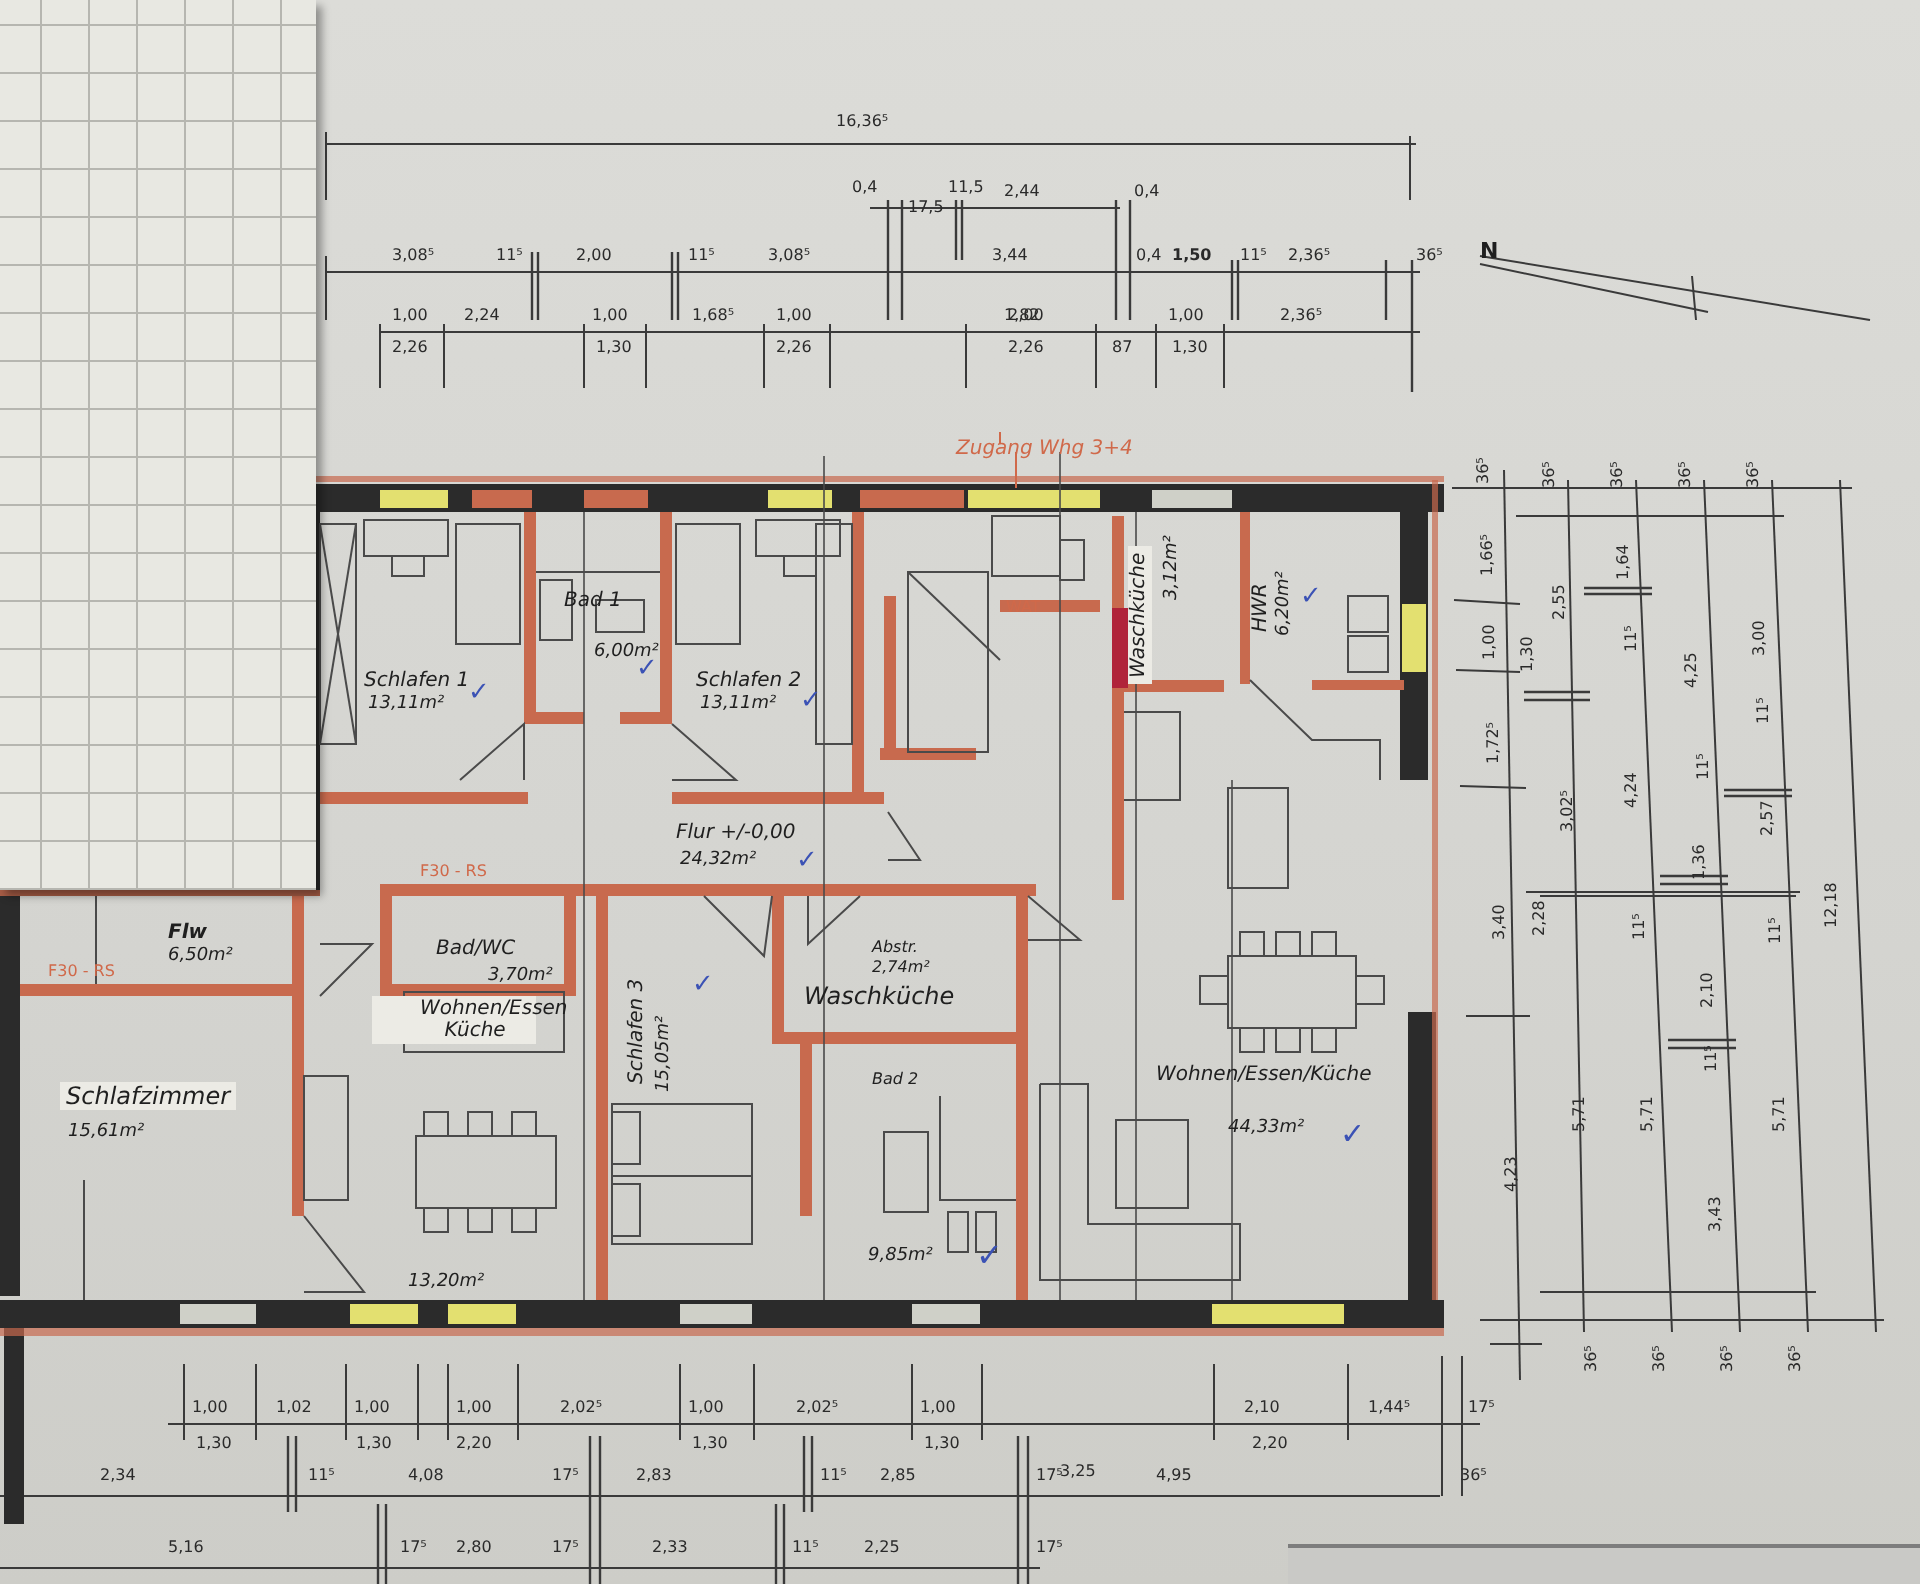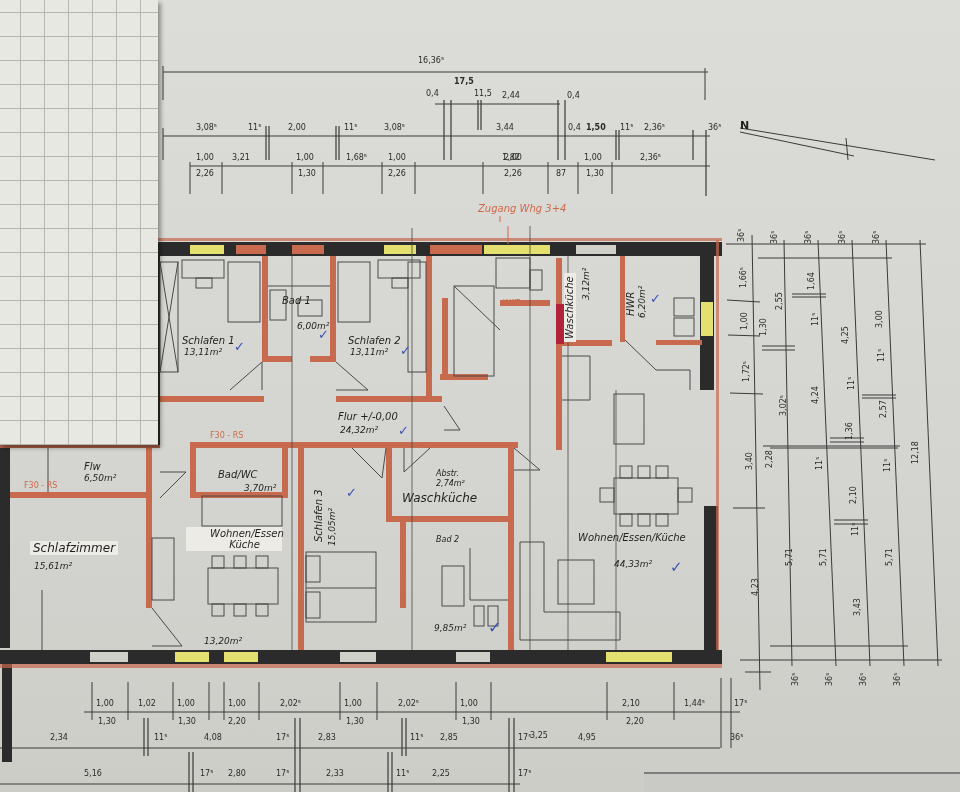--- a/index.html
+++ b/index.html
@@ -298,57 +298,57 @@
       <line x1="500" y1="216" x2="500" y2="222"></line>
     </g>
   </svg>
 
   <div class="grid-sheet"></div>
 
   <div class="bottom-sheet"></div>
 
   <div class="label dim" style="left:418px;top:57px;">16,36⁵</div>
   <div class="label dim" style="left:426px;top:90px;">0,4</div>
-  <div class="label dim" style="left:454px;top:78px;font-weight:bold;">17,5</div>
+  <div class="label dim" style="left:454px;top:100px;">17,5</div>
   <div class="label dim" style="left:474px;top:90px;">11,5</div>
   <div class="label dim" style="left:502px;top:92px;">2,44</div>
   <div class="label dim" style="left:567px;top:92px;">0,4</div>
 
   <div class="label dim" style="left:196px;top:124px;">3,08⁵</div>
   <div class="label dim" style="left:248px;top:124px;">11⁵</div>
   <div class="label dim" style="left:288px;top:124px;">2,00</div>
   <div class="label dim" style="left:344px;top:124px;">11⁵</div>
   <div class="label dim" style="left:384px;top:124px;">3,08⁵</div>
   <div class="label dim" style="left:496px;top:124px;">3,44</div>
   <div class="label dim" style="left:568px;top:124px;">0,4</div>
   <div class="label dim" style="left:586px;top:124px;font-weight:bold;">1,50</div>
   <div class="label dim" style="left:620px;top:124px;">11⁵</div>
   <div class="label dim" style="left:644px;top:124px;">2,36⁵</div>
   <div class="label dim" style="left:708px;top:124px;">36⁵</div>
 
   <div class="label dim" style="left:196px;top:154px;">1,00</div>
-  <div class="label dim" style="left:232px;top:154px;">3,21</div>
+  <div class="label dim" style="left:232px;top:154px;">2,24</div>
   <div class="label dim" style="left:296px;top:154px;">1,00</div>
   <div class="label dim" style="left:346px;top:154px;">1,68⁵</div>
   <div class="label dim" style="left:388px;top:154px;">1,00</div>
   <div class="label dim" style="left:458px;top:154px;margin-left:44px;">1,82</div>
   <div class="label dim" style="left:504px;top:154px;">2,00</div>
   <div class="label dim" style="left:584px;top:154px;">1,00</div>
   <div class="label dim" style="left:640px;top:154px;">2,36⁵</div>
 
   <div class="label dim" style="left:196px;top:170px;">2,26</div>
   <div class="label dim" style="left:298px;top:170px;">1,30</div>
   <div class="label dim" style="left:388px;top:170px;">2,26</div>
   <div class="label dim" style="left:504px;top:170px;">2,26</div>
   <div class="label dim" style="left:556px;top:170px;">87</div>
   <div class="label dim" style="left:586px;top:170px;">1,30</div>
 
   <div class="label" style="left:740px;top:120px;font-size:11px;font-weight:bold;">N</div>
 
-  <div class="label hand orange" style="left:478px;top:204px;font-size:10px;">Zugang Whg 3+4</div>
+  <div class="label hand orange" style="left:478px;top:220px;font-size:10px;">Zugang Whg 3+4</div>
 
   <div class="label dim vert" style="left:738px;top:242px;">36⁵</div>
   <div class="label dim vert" style="left:771px;top:244px;">36⁵</div>
   <div class="label dim vert" style="left:805px;top:244px;">36⁵</div>
   <div class="label dim vert" style="left:839px;top:244px;">36⁵</div>
   <div class="label dim vert" style="left:873px;top:244px;">36⁵</div>
 
   <div class="label dim vert" style="left:740px;top:288px;">1,66⁵</div>
   <div class="label dim vert" style="left:741px;top:330px;">1,00</div>
   <div class="label dim vert" style="left:743px;top:382px;">1,72⁵</div>
@@ -448,30 +448,30 @@
 
   <div class="label room-name vert" style="left:626px;top:316px;">HWR</div>
   <div class="label room-area vert" style="left:638px;top:318px;">6,20m²</div>
   <div class="label tick" style="left:650px;top:292px;">✓</div>
 
   <div class="label orange" style="left:503px;top:300px;font-size:8px;">WAT</div>
 
   <div class="label orange" style="left:210px;top:432px;font-size:8px;">F30 - RS</div>
   <div class="label orange" style="left:24px;top:482px;font-size:8px;">F30 - RS</div>
 
-  <div class="label room-name" style="left:84px;top:462px;">Flw</div>
+  <div class="label room-name" style="left:84px;top:462px;font-weight:bold;">Flw</div>
   <div class="label room-area" style="left:84px;top:474px;">6,50m²</div>
 
   <div class="label room-name" style="left:218px;top:470px;">Bad/WC</div>
   <div class="label room-area" style="left:244px;top:484px;">3,70m²</div>
 
   <div class="label room-name sticky" style="left:30px;top:541px;font-size:12px;">Schlafzimmer</div>
   <div class="label room-area" style="left:34px;top:562px;">15,61m²</div>
 
-  <div class="label room-name sticky" style="left:186px;top:527px;width:96px;white-space:normal;text-align:center;line-height:1.1;padding-left:24px;">Wohnen/Essen Küche</div>
+  <div class="label room-name sticky" style="left:186px;top:498px;width:82px;white-space:normal;text-align:center;line-height:1.1;padding-left:24px;">Wohnen/Essen Küche</div>
   <div class="label room-area" style="left:204px;top:626px;margin-top:11px;">13,20m²</div>
 
   <div class="label room-name vert" style="left:314px;top:542px;">Schlafen 3</div>
   <div class="label room-area vert" style="left:328px;top:546px;">15,05m²</div>
   <div class="label tick" style="left:346px;top:486px;">✓</div>
 
   <div class="label room-name" style="left:436px;top:470px;font-size:8px;">Abstr.</div>
   <div class="label room-area" style="left:436px;top:480px;font-size:8px;">2,74m²</div>
   <div class="label room-name" style="left:402px;top:492px;font-size:12px;">Waschküche</div>
 

